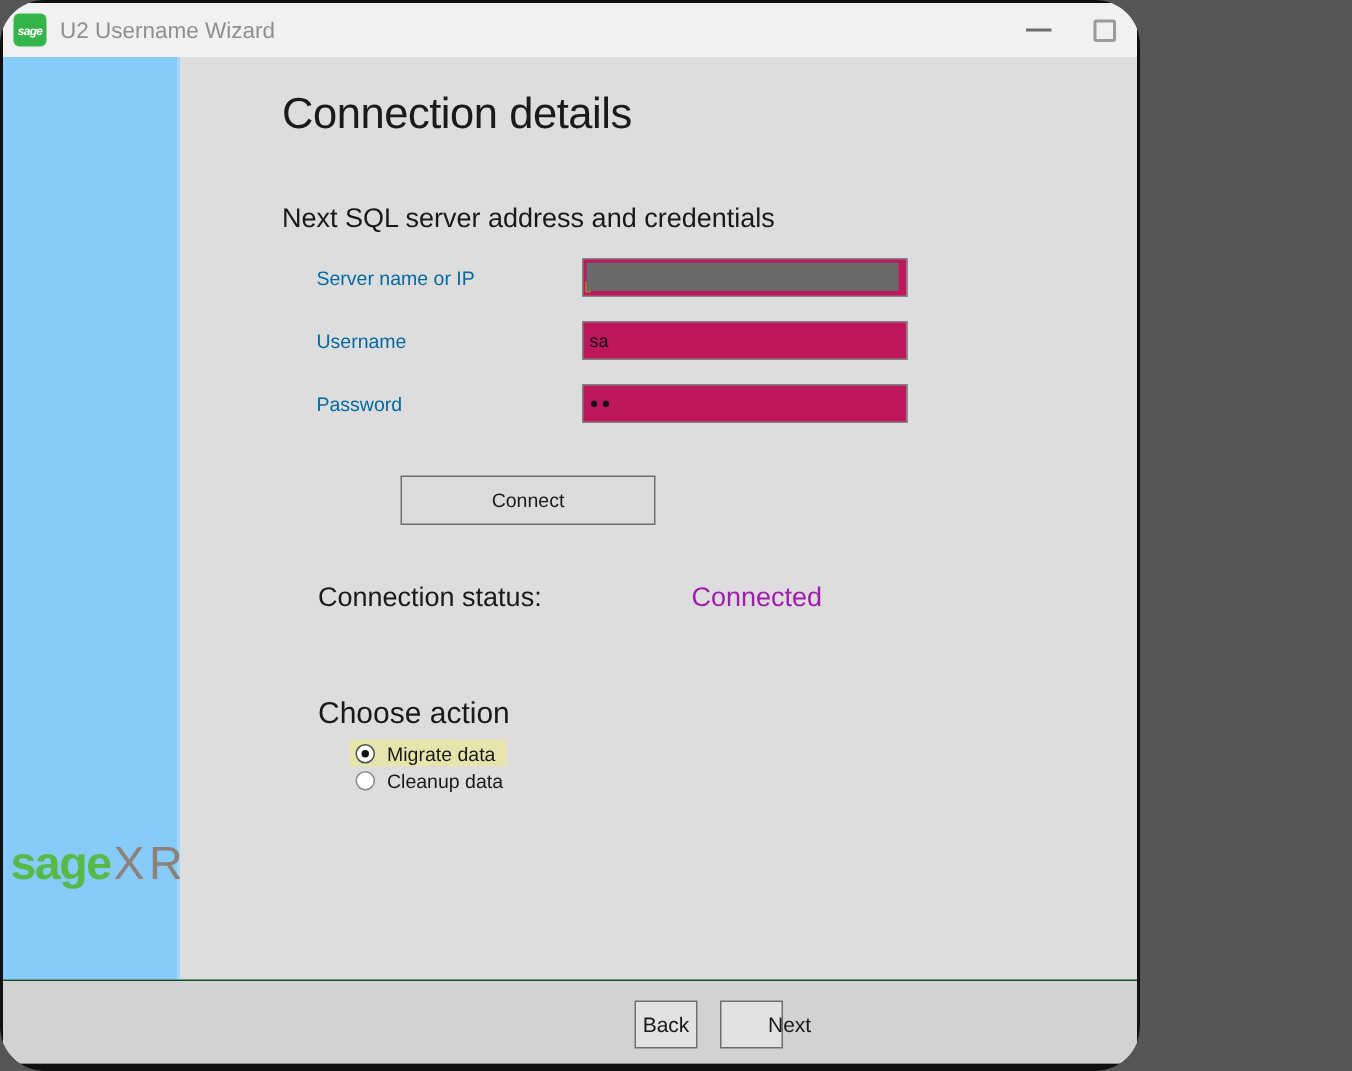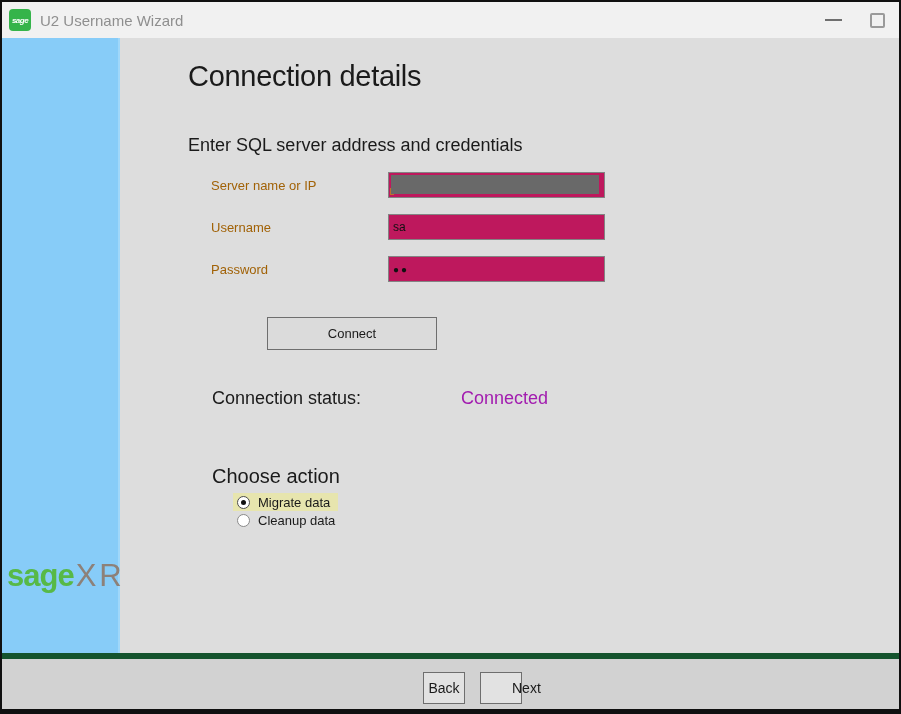--- a/index.html
+++ b/index.html
@@ -1,24 +1,25 @@
 <!DOCTYPE html>
 <html><head>
 <meta charset="utf-8">
 <style>
   * { margin: 0; padding: 0; box-sizing: border-box; }
   html, body { background: #555; }
   body { font-family: "Liberation Sans", "DejaVu Sans", sans-serif; }
 
   #window {
     position: relative;
-    width: 901px;
+    width: 760px;
     height: 714px;
     background: #101010;
     overflow: hidden;
+    border-radius: 30px;
   }
   #inner {
     position: absolute;
     top: 2px; left: 2px; right: 2px; bottom: 5px;
     background: #dddddd;
     overflow: hidden;
   }
 
   
   .titlebar {
@@ -118,21 +119,21 @@
   }
 
   .form-row { position: absolute; left: 89px; }
   .row-server   { top: 134px; }
   .row-username { top: 176px; }
   .row-password { top: 218px; }
   .field-label {
     position: absolute;
     left: 0; top: 6px;
     font-size: 13px;
-    color: #a16207;
+    color: #0369a1;
     white-space: nowrap;
   }
   .field-input {
     position: absolute;
     left: 177px; top: 0;
     width: 217px; height: 26px;
     background: #be185d;
     border: 1px solid #838383;
     font-family: "Liberation Sans", "DejaVu Sans", sans-serif;
     font-size: 12px;
@@ -208,21 +209,21 @@
     border-radius: 50%;
     background: #111111;
   }
 
   
   .footer {
     position: absolute;
     left: 0; right: 0; bottom: 0;
     height: 56px;
     background: #d2d2d2;
-    border-top: 6px solid #14532d;
+    border-top: 1px solid #14532d;
   }
   .footer-btn {
     position: absolute;
     top: 13px;
     height: 32px;
     background: #e2e2e2;
     border: 1px solid #6e6e6e;
     font-family: "Liberation Sans", "DejaVu Sans", sans-serif;
     font-size: 14px;
     color: #1a1a1a;
@@ -251,21 +252,21 @@
     </div>
 
     <div class="sidebar" style="background: rgb(135, 204, 248);">
       <div class="sidebar-logo">
         <span class="logo-sage" style="color: rgb(87, 185, 71);">sage</span><span class="logo-xrt" style="color: rgb(141, 129, 121);">XRT</span>
       </div>
     </div>
 
     <div class="main">
       <div class="page-title">Connection details</div>
-      <div class="page-subtitle">Enter SQL server address and credentials</div>
+      <div class="page-subtitle">Next SQL server address and credentials</div>
 
       <div class="form-row row-server">
         <div class="field-label">Server name or IP</div>
         <input class="field-input" type="text" value="" style="">
         <div class="redaction-sliver"></div>
         <div class="redaction-overlay"></div>
       </div>
 
       <div class="form-row row-username">
         <div class="field-label">Username</div>

